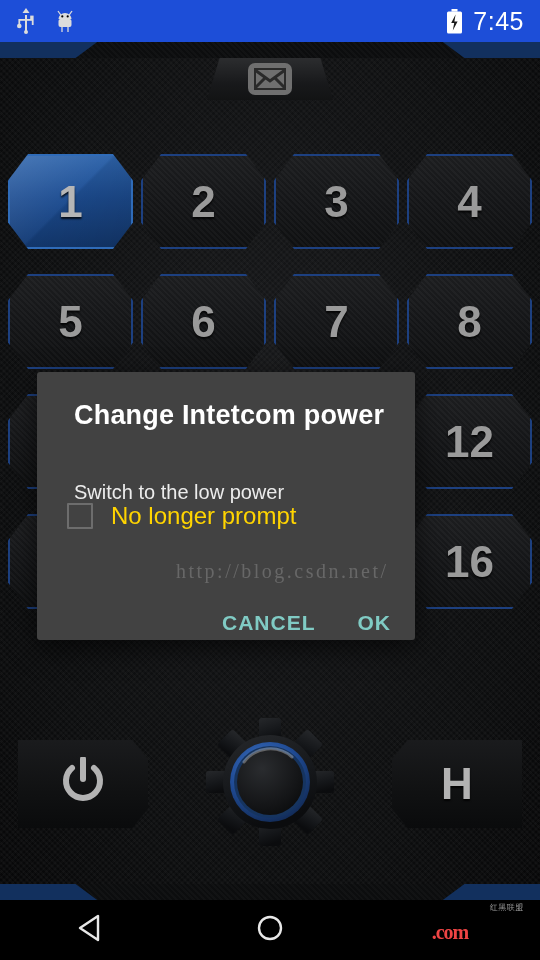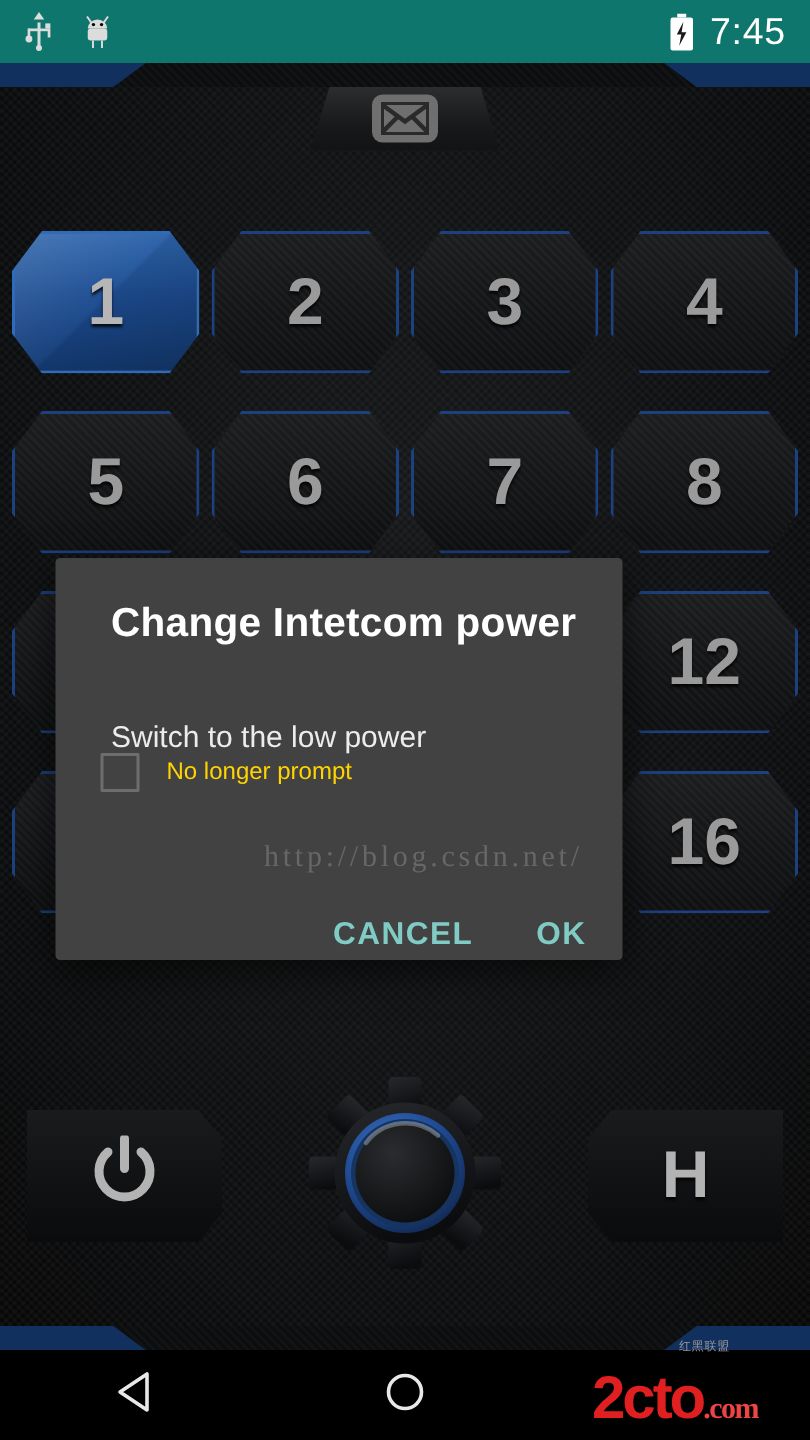--- a/index.html
+++ b/index.html
@@ -12,21 +12,21 @@
   #screen {
     position:relative;
     width:540px; height:960px;
     background:#000;
     overflow:hidden;
   }
 
   
   #status-bar {
     position:absolute; left:0; top:0; width:540px; height:42px;
-    background:#0f766e;
+    background:#1d4ed8;
     display:flex; align-items:center;
   }
   .sb-left { display:flex; align-items:center; gap:18px; padding-left:16px; }
   .sb-right { margin-left:auto; display:flex; align-items:center; gap:10px; padding-right:16px; }
   .sb-time {
     color:#ffffff; font-size:25px; font-weight:400; letter-spacing:0.5px;
   }
   .usb-ico { width:20px; height:26px; display:block; }
   .droid-ico { width:22px; height:24px; display:block; }
   .batt-ico { width:17px; height:25px; display:block; }
@@ -155,21 +155,21 @@
     position:absolute; left:30px; top:130px;
     display:flex; align-items:center; gap:18px;
   }
   #dlg-checkbox {
     width:26px; height:26px;
     border:2px solid #6d6d6d;
     background:transparent;
     border-radius:1px;
   }
   #dlg-checklabel {
-    color:#ffd400; font-size:16px; font-weight:400;
+    color:#ffd400; font-size:24px; font-weight:400;
   }
   #dlg-watermark {
     position:absolute; left:139px; top:148px;
     color:rgba(190,190,190,0.30);
     font-family:"Liberation Serif", serif;
     font-size:20px; letter-spacing:2.5px;
     white-space:nowrap;
     pointer-events:none;
     margin-top:40px;
   }
@@ -417,20 +417,19 @@
     </div>
     <div class="nav-slot" id="nav-home">
       <span>
         <svg viewBox="0 0 28 28" xmlns="http://www.w3.org/2000/svg">
           <circle cx="14" cy="14" r="11" fill="none" stroke="#e8e8e8" stroke-width="2.4"></circle>
         </svg>
       </span>
     </div>
     <div class="nav-slot">
       <span id="nav-watermark">
-        <span class="wm-main">2cto</span>
         <span class="wm-dom">.com</span>
         <span class="wm-cn">红黑联盟</span>
       </span>
     </div>
   </div>
 
 </div>
 
 </body></html>

